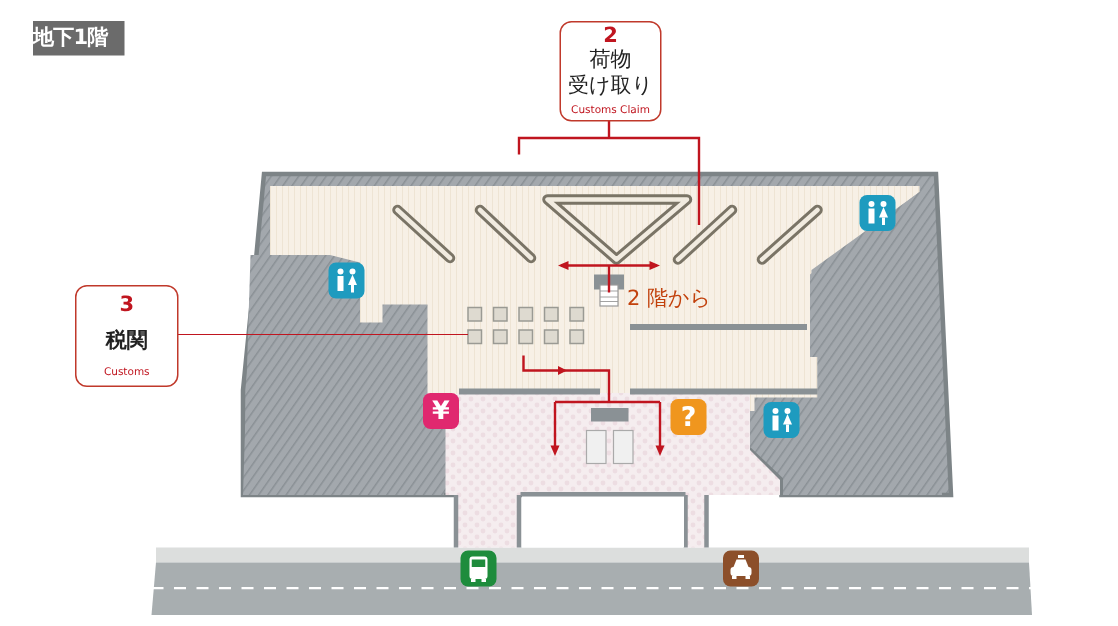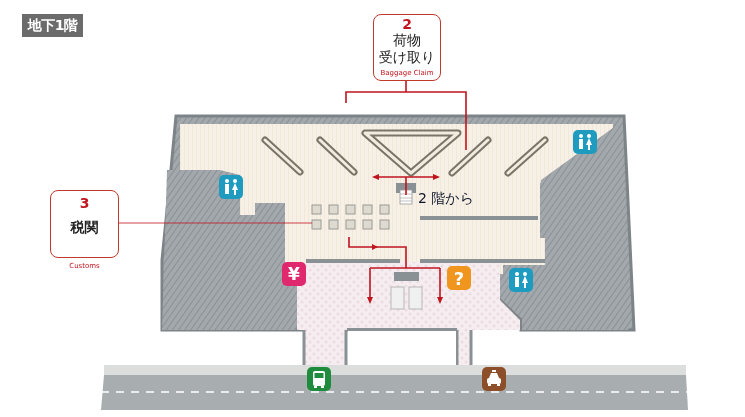--- a/index.html
+++ b/index.html
@@ -1,30 +1,30 @@
 <!DOCTYPE html>
 <html><head>
 <meta charset="utf-8">
 <style>
   html, body { margin:0; padding:0; background:#ffffff; }
   body { width:745px; height:417px; position:relative; overflow:hidden; font-family:"DejaVu Sans", sans-serif; }
-  .floor-badge { position:absolute; left:22px; top:14px; width:61px; height:23px; background:#6b6b6b; color:#fff; font-size:14px; font-weight:bold; line-height:23px; text-align:center; letter-spacing:-0.5px; }
+  .floor-badge { position:absolute; left:22px; top:14px; width:61px; height:23px; background:#6b6b6b; color:#fff; font-size:14px; font-weight:bold; line-height:23px; letter-spacing:-0.5px; }
   .callout { position:absolute; background:#fff; border:1px solid #c0392b; border-radius:8px; text-align:center; color:#222; }
   .callout .num { color:#c0151f; font-weight:bold; font-size:14px; display:block; }
   .callout .jp { font-size:14px; display:block; line-height:17px; }
   .callout .en { color:#c0151f; font-size:7px; display:block; }
   .c-baggage { left:373px; top:14px; width:66px; height:65px; }
   .c-baggage .num { margin-top:2px; line-height:15px; }
   .c-baggage .en { margin-top:3px; }
   .c-customs { left:50px; top:190px; width:67px; height:66px; }
   .c-customs .num { margin-top:4px; line-height:16px; }
   .c-customs .jp { margin-top:8px;font-weight:bold; }
-  .c-customs .en { margin-top:26px; }
+  .c-customs .en { margin-top:8px; }
   svg.map { position:absolute; left:0; top:0; }
-  .label-from2 { position:absolute; left:418px; top:190px; font-size:14px; color:#0f172a; }
+  .label-from2 { position:absolute; left:418px; top:190px; font-size:14px; color:#c2410c; }
   .icon { position:absolute; width:24px; height:24px; border-radius:5px; color:#fff; text-align:center; font-weight:bold; }
   .icon svg { position:absolute; left:0; top:0; }
 </style>
 </head>
 <body>
 
 <div class="floor-badge">地下1階</div>
 
 <svg class="map" width="745" height="417" viewBox="0 0 745 417">
   <defs>
@@ -131,21 +131,21 @@
     <polygon points="378,247 372,244 372,250"></polygon>
     <polygon points="370,304 367,297 373,297"></polygon>
     <polygon points="440,304 437,297 443,297"></polygon>
   </g>
 </svg>
 
 <div class="callout c-baggage">
   <span class="num">2</span>
   <span class="jp">荷物</span>
   <span class="jp">受け取り</span>
-  <span class="en">Baggage Claim</span>
+  <span class="en">Customs Claim</span>
 </div>
 
 <div class="callout c-customs">
   <span class="num">3</span>
   <span class="jp">税関</span>
   <span class="en">Customs</span>
 </div>
 
 <div class="label-from2">2 階から</div>
 

